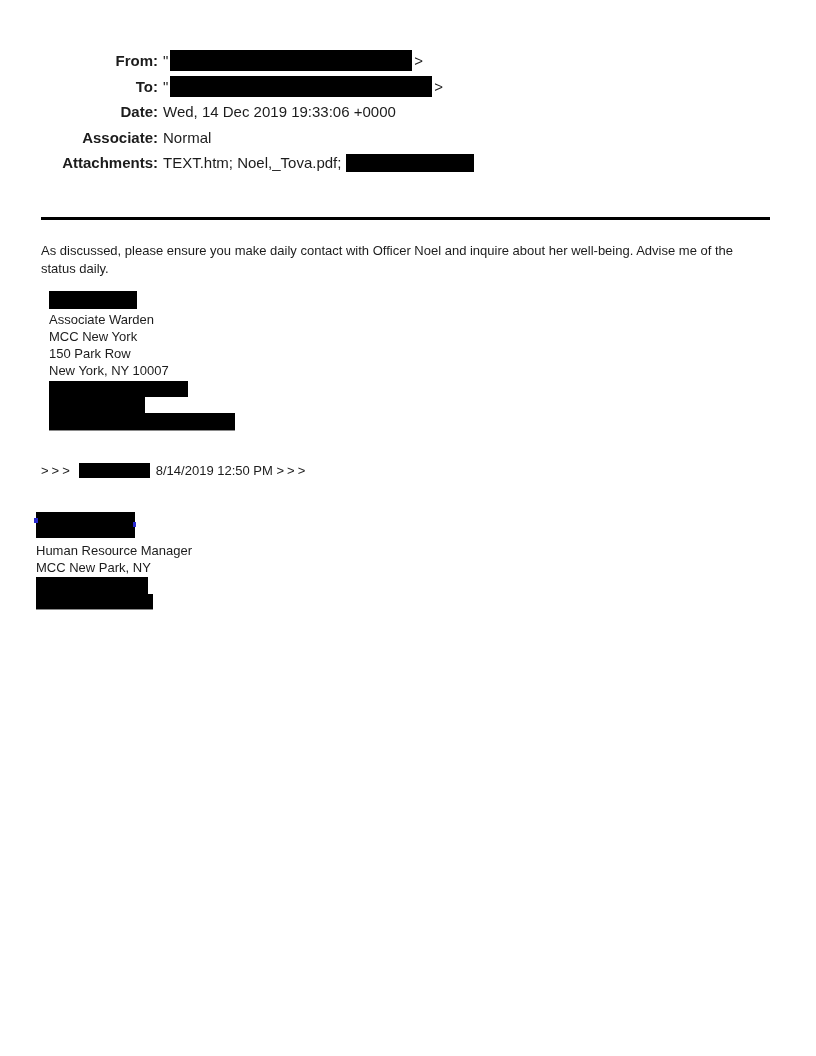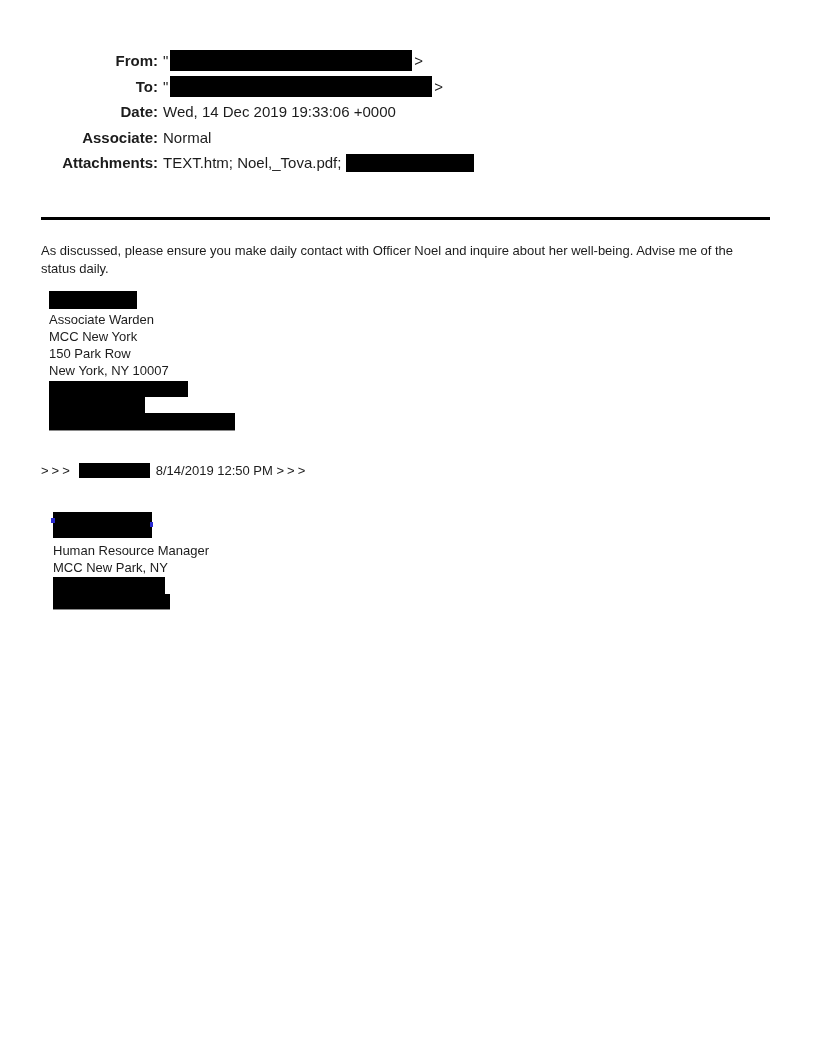--- a/index.html
+++ b/index.html
@@ -30,21 +30,21 @@
   .sig1{position:absolute;top:291px;left:41px;margin-left:8px;}
   .sig1 .name-box{width:88px;height:18px;margin-bottom:2px;}
   .sig-line{font-size:13px;line-height:17px;}
   .sig1 .block1{width:139px;height:16px;margin-top:2px;}
   .sig1 .block2{width:96px;height:16px;}
   .sig1 .block3{width:186px;height:17px;border-bottom:1px solid var(--underline,#8a8a8a);}
   .reply{position:absolute;top:462px;left:41px;}
   .reply-line{display:flex;align-items:center;height:17px;font-size:13px;white-space:pre;}
   .angles{letter-spacing:3px;}
   .reply-box{width:71px;height:15px;margin:0 6px 0 6px;}
-  .sig2{position:absolute;top:512px;left:53px;}
+  .sig2{position:absolute;top:512px;left:36px;}
   .sig2 .name-box2{position:relative;width:99px;height:26px;margin-bottom:4px;}
   .speck{position:absolute;background:var(--remnant,#2a2ad0);}
   .speck.l{left:-2px;top:6px;width:4px;height:5px;}
   .speck.r{left:97px;top:10px;width:3px;height:5px;}
   .sig2 .block2{width:112px;height:17px;margin-top:1px;}
   .sig2 .block3{width:117px;height:15px;border-bottom:1px solid var(--underline,#8a8a8a);}
 </style>
 </head>
 <body>
 

